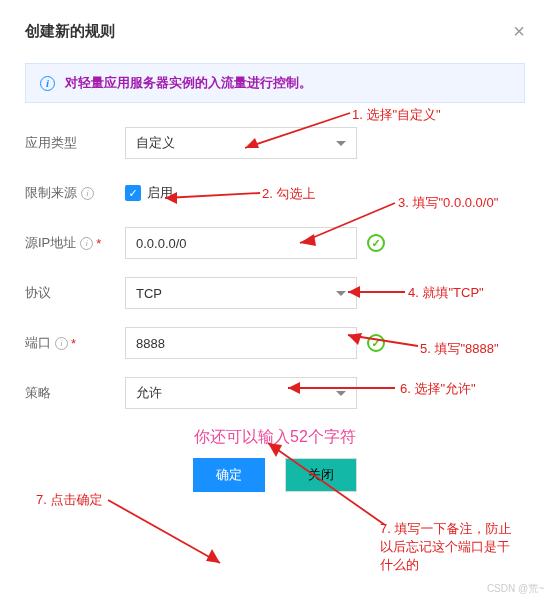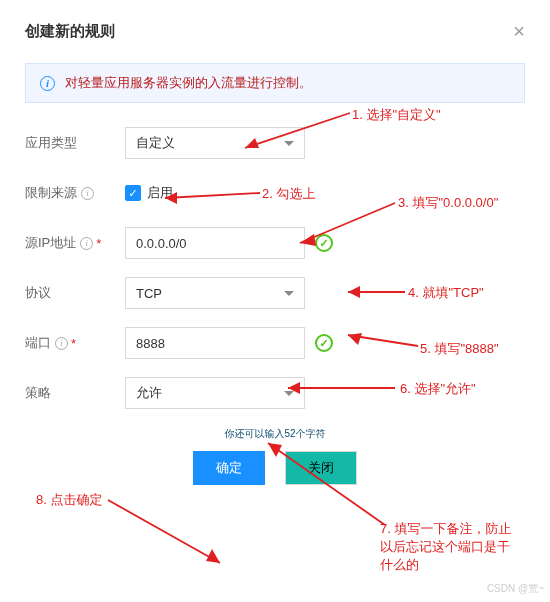--- a/index.html
+++ b/index.html
@@ -3,35 +3,35 @@
 <meta charset="utf-8">
 <style>
 * { box-sizing: border-box; margin: 0; padding: 0; }
 body { font-family: -apple-system, "Microsoft YaHei", sans-serif; font-size: 13px; color: #333; background: #fff; width: 550px; height: 602px; position: relative; overflow: hidden; }
 .dialog { padding: 20px 25px 0 25px; }
 .header { display: flex; justify-content: space-between; align-items: center; margin-bottom: 20px; }
 .title { font-size: 15px; font-weight: bold; font-family: Liberation Mono, monospace; }
 .close-x { font-size: 20px; color: #999; cursor: pointer; }
 .info-box { background: #f0f5ff; border: 1px solid #d6e4ff; padding: 10px 14px; display: flex; align-items: center; margin-bottom: 24px; }
 .info-icon { width: 15px; height: 15px; border: 1.5px solid #1890ff; border-radius: 50%; color: #1890ff; font-size: 11px; display: flex; align-items: center; justify-content: center; margin-right: 10px; font-weight: bold; font-style: italic; font-family: serif; }
-.info-text { color: #b91c1c; }
+.info-text { color: #a21caf; font-weight: bold; }
 .form-row { display: flex; align-items: center; margin-bottom: 18px; min-height: 32px; }
 .form-row.tall { align-items: flex-start; }
 .label { width: 100px; color: #666; font-size: 13px; display: flex; align-items: center; flex-shrink: 0; }
 .label .req { color: #e02020; margin-left: 3px; }
 .help-icon { width: 13px; height: 13px; border: 1px solid #aaa; border-radius: 50%; color: #aaa; font-size: 9px; display: inline-flex; align-items: center; justify-content: center; margin-left: 4px; font-style: italic; font-family: serif; }
 .control { flex: 1; display: flex; align-items: center; }
-.select, .input { width: 180px; height: 32px; border: 1px solid #d9d9d9; padding: 0 10px; background: #fff; display: flex; align-items: center; justify-content: space-between; font-size: 13px; color: #333; }
+.select, .input { width: 232px; height: 32px; border: 1px solid #d9d9d9; padding: 0 10px; background: #fff; display: flex; align-items: center; justify-content: space-between; font-size: 13px; color: #333; }
 .input { justify-content: flex-start; }
 .chevron { width: 0; height: 0; border-left: 5px solid transparent; border-right: 5px solid transparent; border-top: 5px solid #888; }
 .checkbox { width: 16px; height: 16px; background: #1890ff; border-radius: 2px; display: flex; align-items: center; justify-content: center; margin-right: 6px; }
 .check-mark { color: #fff; font-size: 11px; }
 .check-ok { width: 18px; height: 18px; border: 2px solid #52c41a; border-radius: 50%; display: flex; align-items: center; justify-content: center; color: #52c41a; font-size: 11px; margin-left: 10px; font-weight: bold; }
 .textarea { width: 300px; height: 90px; border: 1px solid #d9d9d9; padding: 8px 10px; font-size: 13px; font-family: inherit; resize: none; }
-.hint { color: #0c4a6e; font-size: 10px; text-align: center; margin-top: 12px; }
+.hint { color: #ec4899; font-size: 16px; text-align: center; margin-top: 12px; }
 .buttons { display: flex; justify-content: center; gap: 20px; margin-top: 10px; }
 .btn { padding: 7px 22px; font-size: 13px; cursor: pointer; border: 1px solid #d9d9d9; background: #14b8a6; }
 .btn-primary { background: #1890ff; color: #fff; border-color: #1890ff; }
 .anno { position: absolute; color: #e02020; font-size: 13px; white-space: nowrap; pointer-events: none; }
 .anno-wrap { max-width: 140px; white-space: normal; text-align: left; line-height: 1.4; }
 .watermark { position: absolute; right: 6px; bottom: 6px; color: #ccc; font-size: 10px; }
 svg.arrow { position: absolute; pointer-events: none; }
 svg.arrow path, svg.arrow line { stroke: #e02020; stroke-width: 1.8; fill: none; }
 svg.arrow .head { fill: #e02020; stroke: none; }
 </style>
@@ -135,21 +135,21 @@
   </div>
 </div>
 
 <div class="anno" style="left:352px; top:106px;">1. 选择"自定义"</div>
 <div class="anno" style="left:262px; top:185px;">2. 勾选上</div>
 <div class="anno" style="left:398px; top:194px;">3. 填写"0.0.0.0/0"</div>
 <div class="anno" style="left:408px; top:284px;">4. 就填"TCP"</div>
 <div class="anno" style="left:420px; top:340px;">5. 填写"8888"</div>
 <div class="anno" style="left:400px; top:380px;">6. 选择"允许"</div>
 <div class="anno anno-wrap" style="left:380px; top:520px;">7. 填写一下备注，防止以后忘记这个端口是干什么的</div>
-<div class="anno" style="left:36px; top:491px;">8. 点击确定</div>
+<div class="anno" style="left:36px; top:491px;">7. 点击确定</div>
 
 <svg class="arrow" style="left:235px; top:108px; width:120px; height:45px;">
     <line x1="115" y1="5" x2="10" y2="40"></line>
     <polygon class="head" points="10,40 20,30 24,40"></polygon>
   </svg>
 <svg class="arrow" style="left:155px; top:185px; width:110px; height:20px;">
     <line x1="105" y1="8" x2="10" y2="13"></line>
     <polygon class="head" points="10,13 22,7 22,19"></polygon>
   </svg>
 <svg class="arrow" style="left:290px; top:198px; width:110px; height:50px;">

